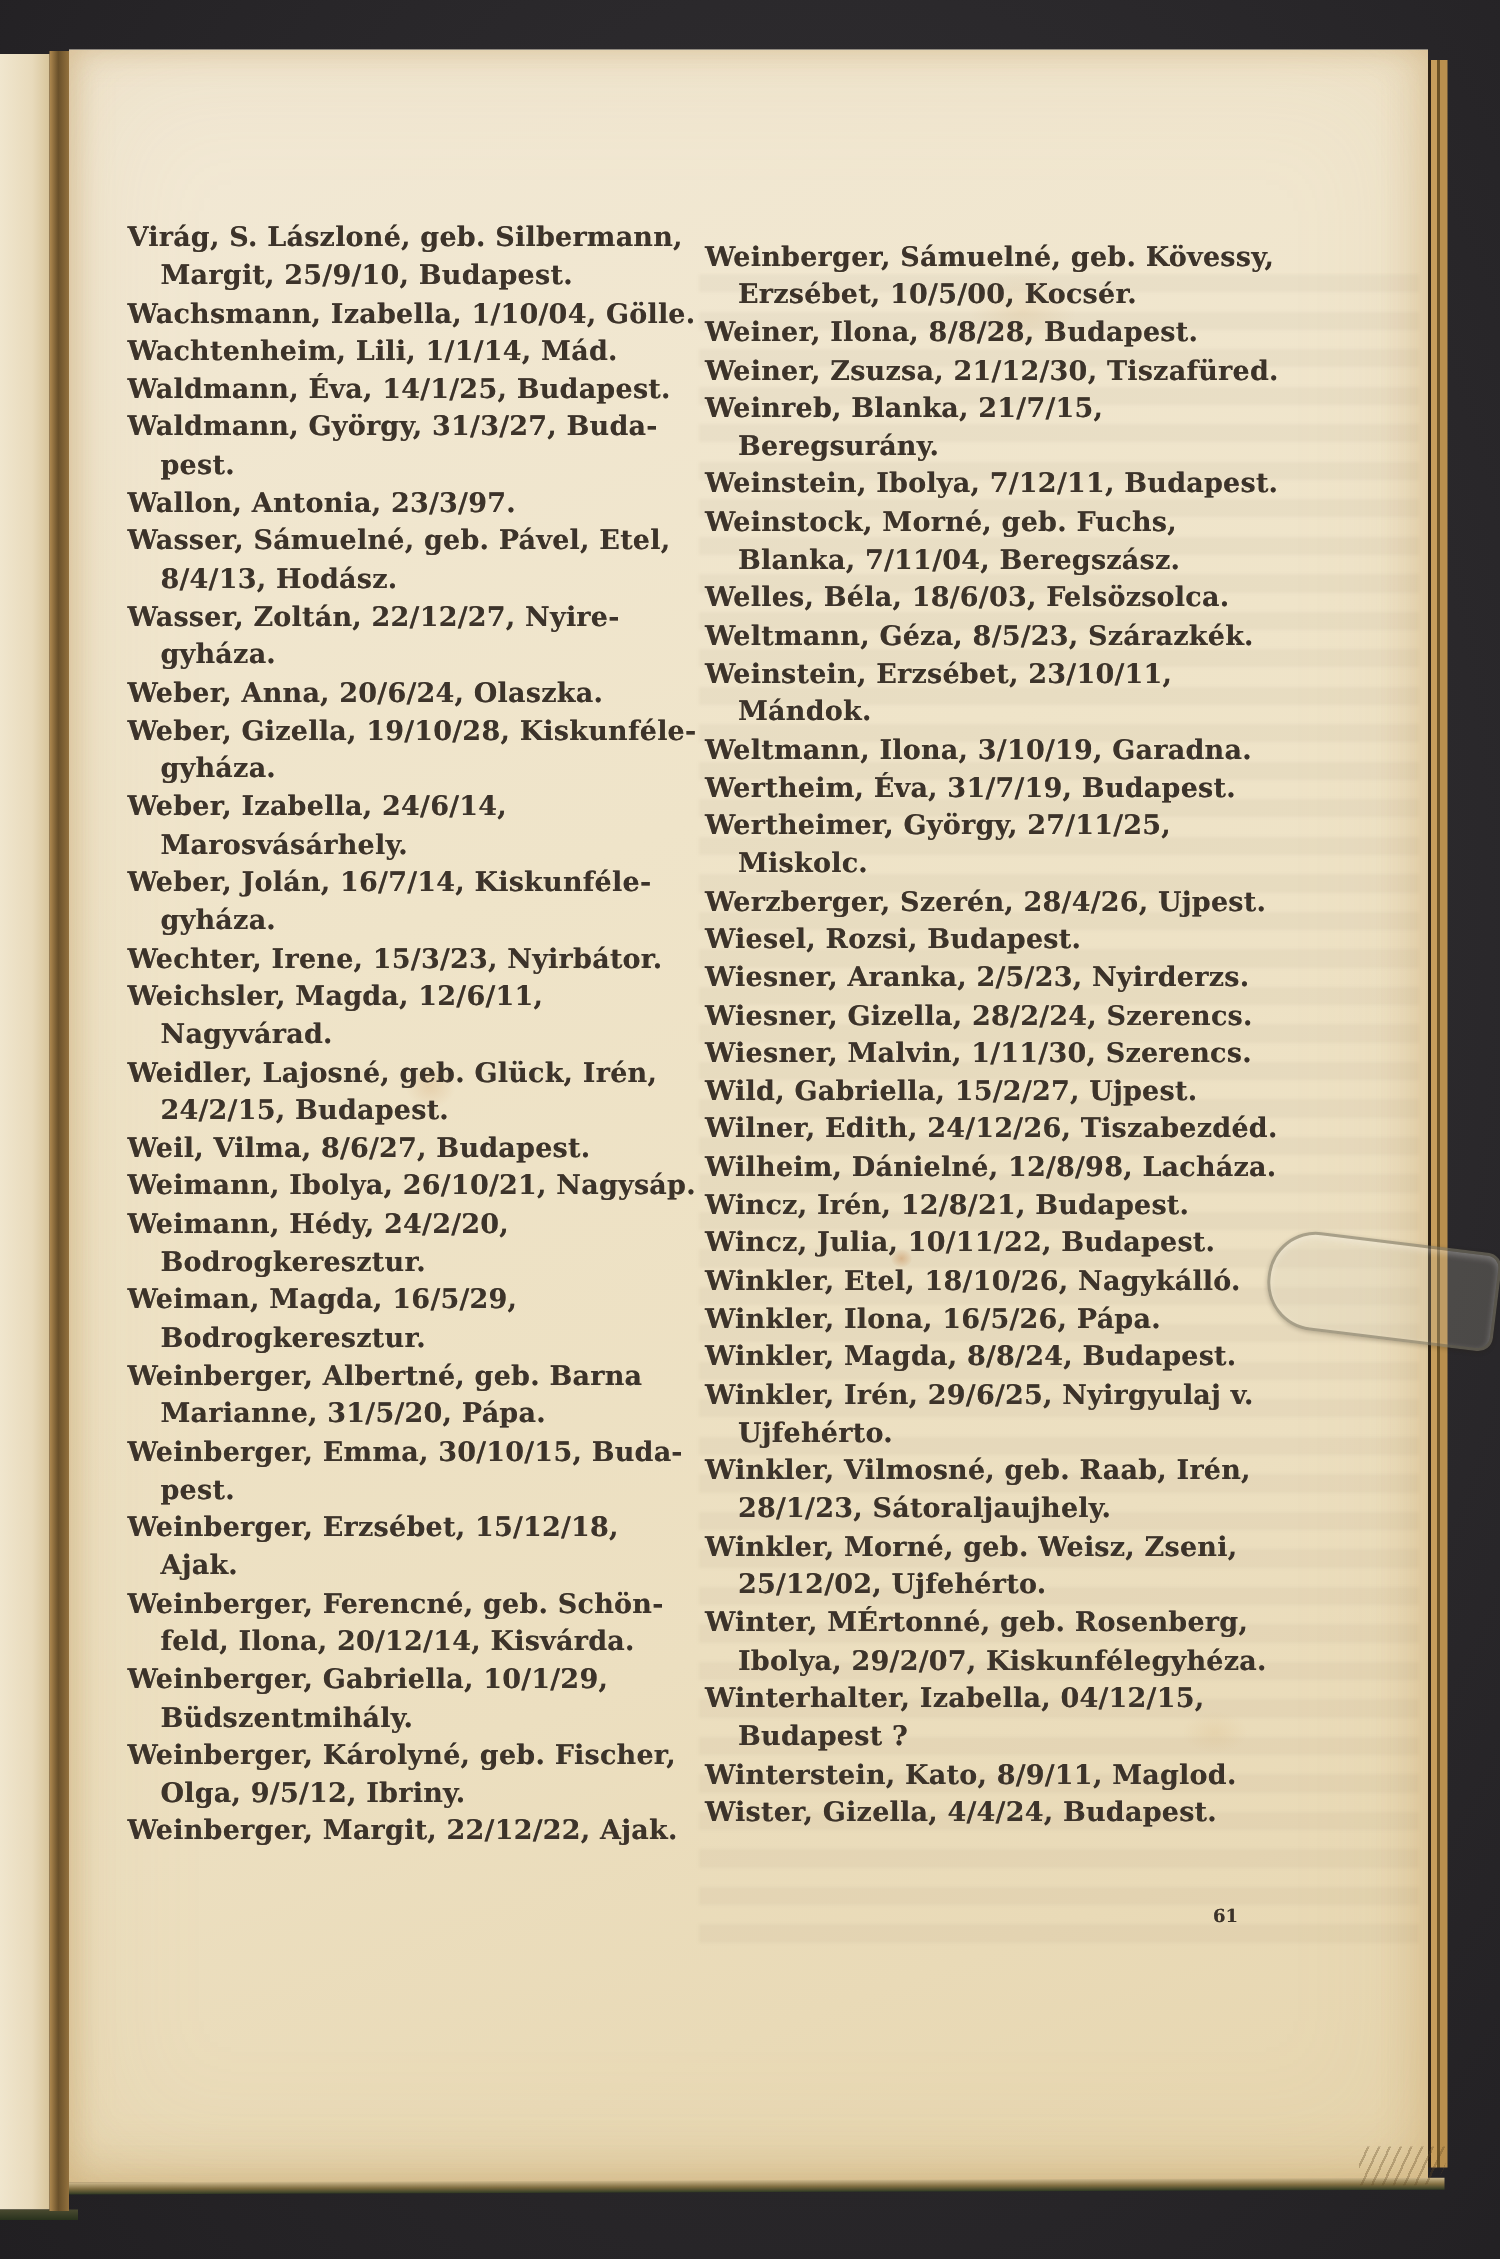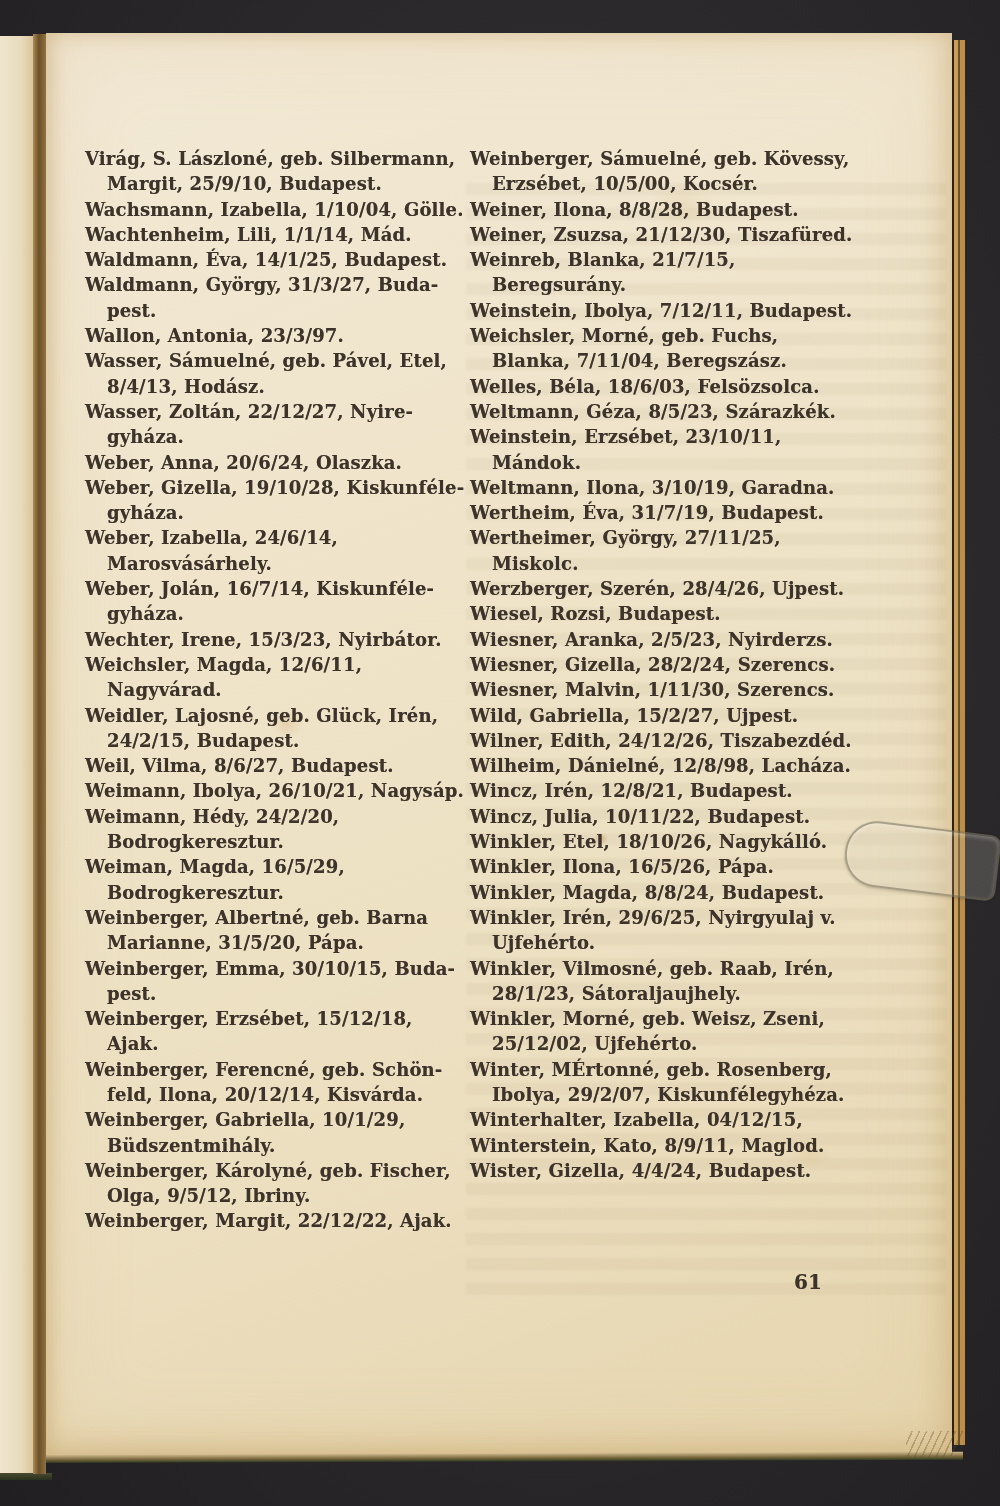--- a/index.html
+++ b/index.html
@@ -64,29 +64,30 @@
     border:2px solid rgba(105,100,82,0.5);
     box-shadow:inset 0 2px 4px rgba(255,255,255,0.28),0 1px 3px rgba(40,30,15,0.25);
     transform:rotate(7deg);transform-origin:30px 50%;
   }
   
   .text-block{
     position:absolute;left:85px;top:146px;display:flex;
     color:var(--ink,#3c332a);
     font-size:18px;font-weight:700;line-height:25.3px;letter-spacing:0.15px;
     text-shadow:0 0 0.4px rgba(60,48,38,0.55);
+    align-items:center;
   }
   .col{flex:none;}
   .col.left{width:385px;}
   .col.right{width:430px;}
   .line{white-space:nowrap;}
   .line.cont{padding-left:22px;}
   .page-num{
-    position:absolute;left:794px;top:1270px;width:46px;
-    color:var(--ink,#3c332a);font-size:20px;font-weight:700;
+    position:absolute;left:794px;top:1270px;width:46px;text-align:center;
+    color:var(--ink,#3c332a);font-size:12px;font-weight:700;
     text-shadow:0 0 0.4px rgba(60,48,38,0.55);
   }
 </style>
 </head>
 <body>
 
 <div class="scene">
   <div class="stack-left"></div>
   <div class="board-left"></div>
   <div class="gutter"></div>
@@ -209,21 +210,21 @@
           <div class="line">Weiner, Zsuzsa, 21/12/30, Tiszafüred.</div>
         </div>
         <div class="entry">
           <div class="line">Weinreb, Blanka, 21/7/15,</div>
           <div class="line cont">Beregsurány.</div>
         </div>
         <div class="entry">
           <div class="line">Weinstein, Ibolya, 7/12/11, Budapest.</div>
         </div>
         <div class="entry">
-          <div class="line">Weichsler, Morné, geb. Fuchs,</div>
+          <div class="line">Weinstock, Morné, geb. Fuchs,</div>
           <div class="line cont">Blanka, 7/11/04, Beregszász.</div>
         </div>
         <div class="entry">
           <div class="line">Welles, Béla, 18/6/03, Felsözsolca.</div>
         </div>
         <div class="entry">
           <div class="line">Weltmann, Géza, 8/5/23, Szárazkék.</div>
         </div>
         <div class="entry">
           <div class="line">Weinstein, Erzsébet, 23/10/11,</div>
@@ -289,20 +290,21 @@
         <div class="entry">
           <div class="line">Winkler, Morné, geb. Weisz, Zseni,</div>
           <div class="line cont">25/12/02, Ujfehérto.</div>
         </div>
         <div class="entry">
           <div class="line">Winter, MÉrtonné, geb. Rosenberg,</div>
           <div class="line cont">Ibolya, 29/2/07, Kiskunfélegyhéza.</div>
         </div>
         <div class="entry">
           <div class="line">Winterhalter, Izabella, 04/12/15,</div>
+          <div class="line cont">Budapest ?</div>
         </div>
         <div class="entry">
           <div class="line">Winterstein, Kato, 8/9/11, Maglod.</div>
         </div>
         <div class="entry">
           <div class="line">Wister, Gizella, 4/4/24, Budapest.</div>
         </div>
       </div>
   </div>
 

